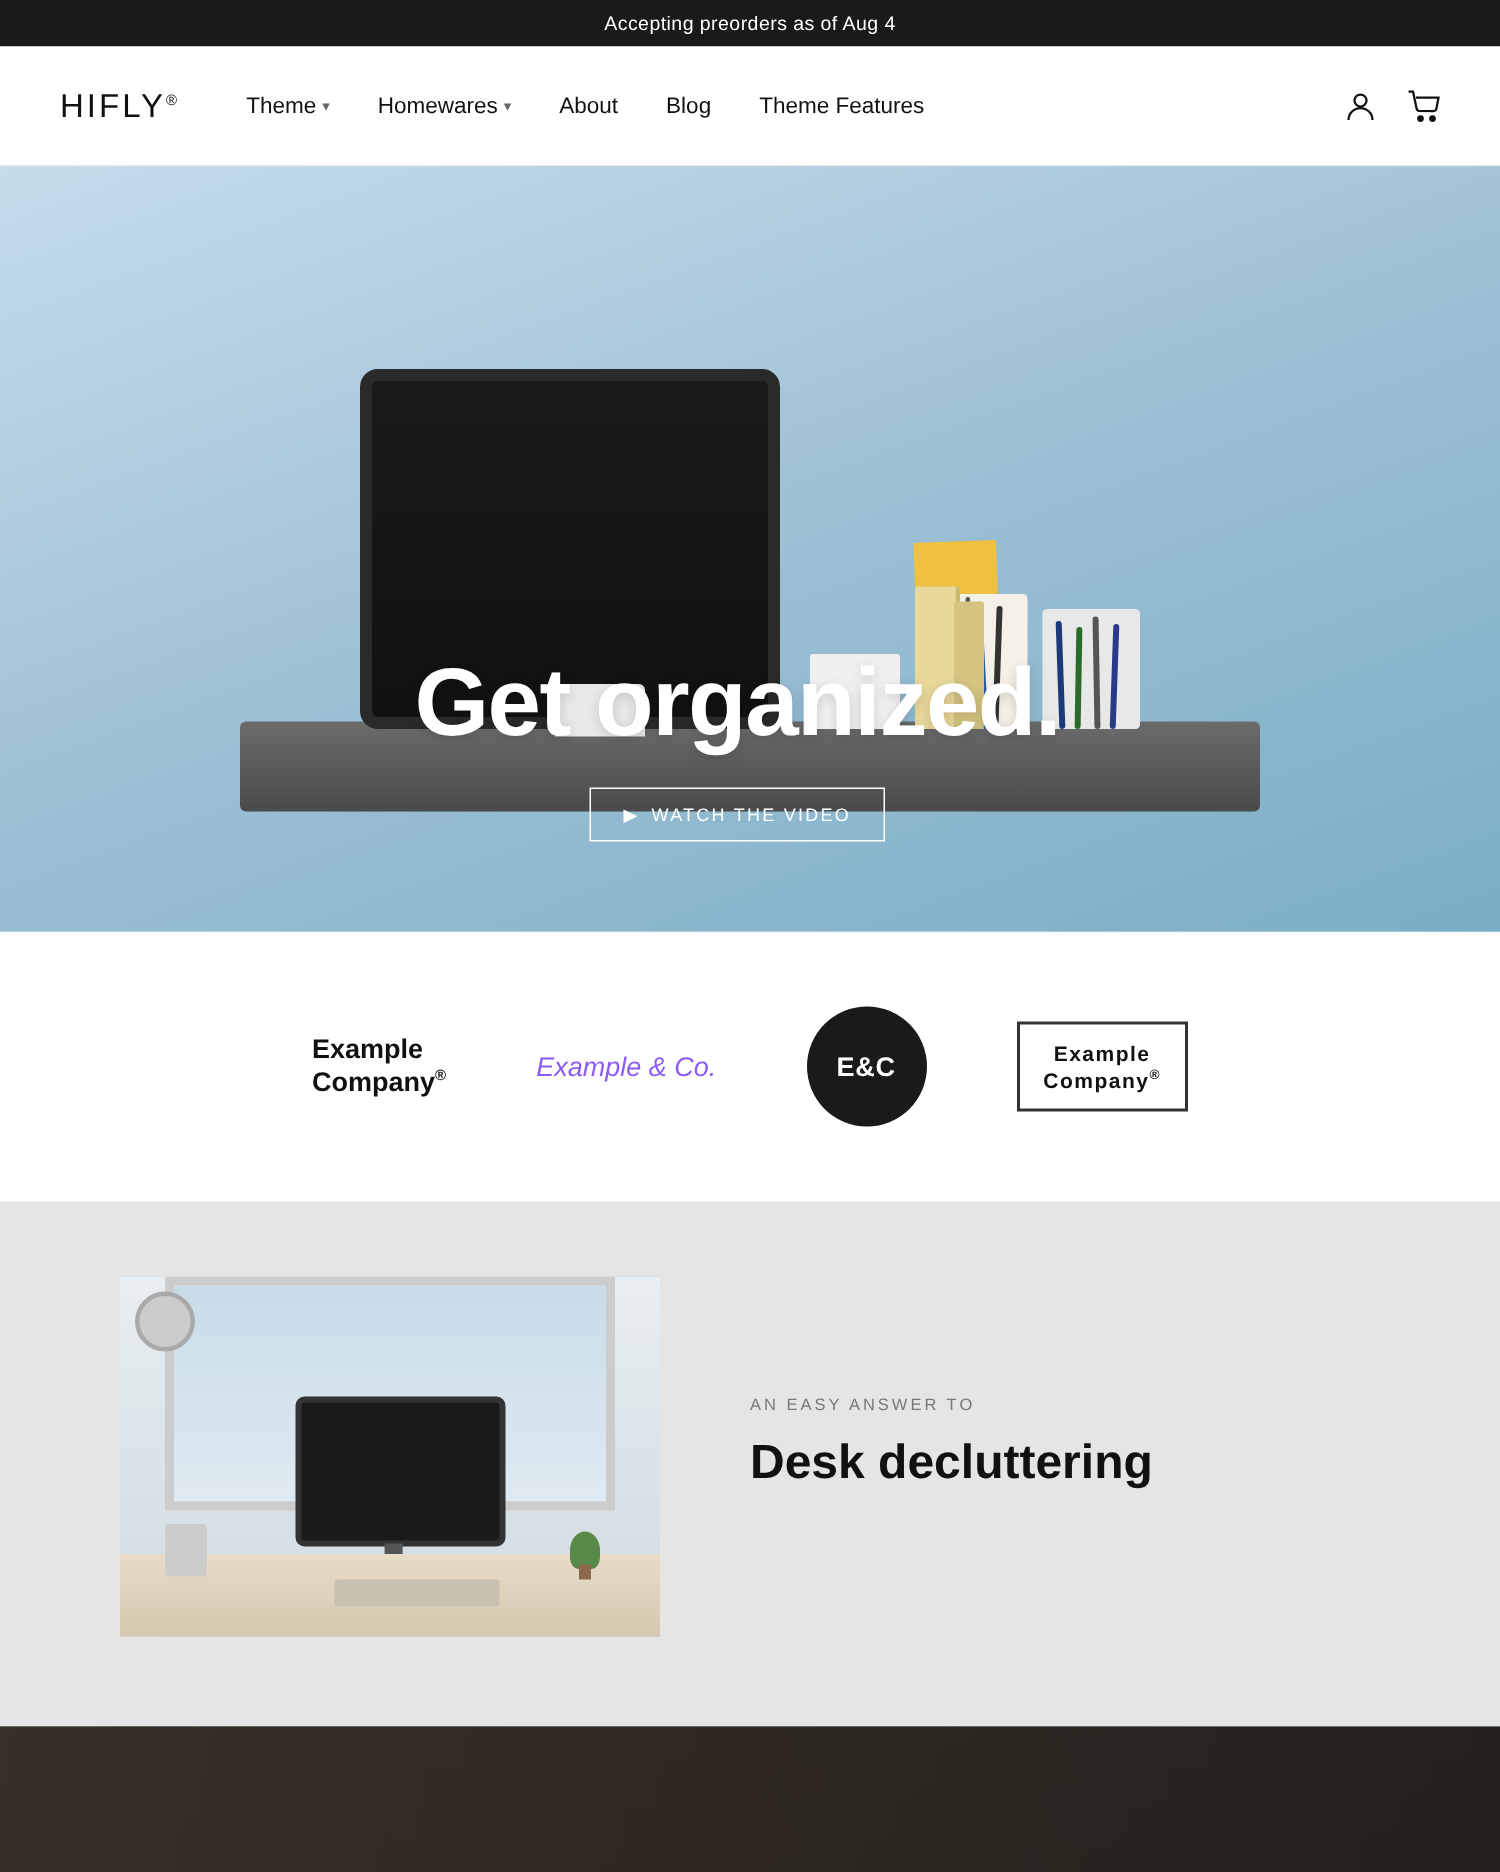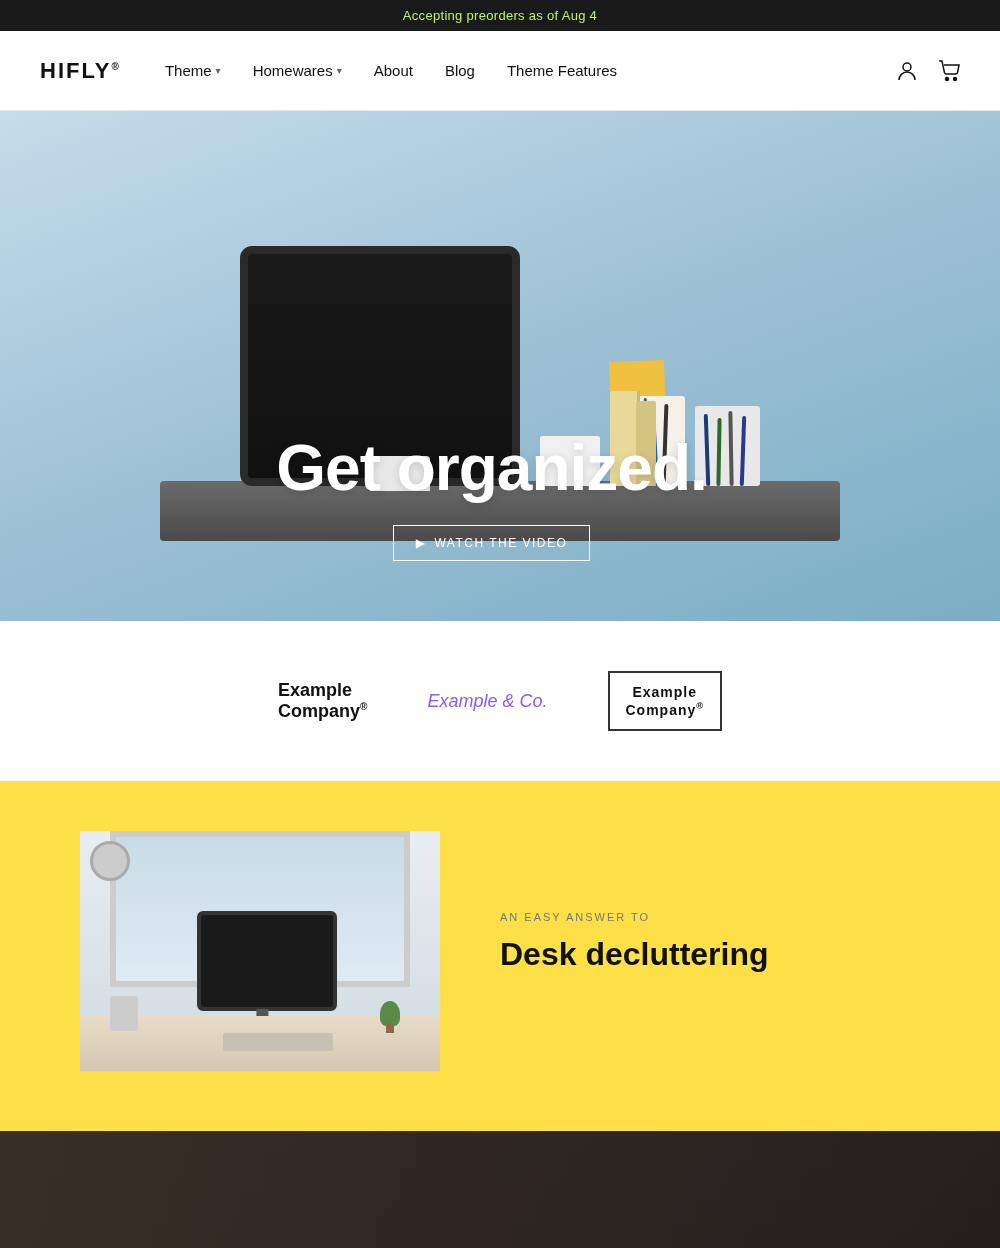--- a/index.html
+++ b/index.html
@@ -1,21 +1,21 @@
 <!DOCTYPE html>
 <html><head>
   <meta charset="utf-8">
   <style>
     * { margin: 0; padding: 0; box-sizing: border-box; }
     body { font-family: -apple-system, BlinkMacSystemFont, 'Helvetica Neue', Arial, sans-serif; background: #fff; width: 1000px; }
 
     
     .announcement-bar {
       background: #1a1a1a;
-      color: #bef264;
+      color: #ffffff;
       text-align: center;
       padding: 8px 16px;
       font-size: 13px;
       letter-spacing: 0.3px;
     }
 
     
     header {
       display: flex;
       align-items: center;
@@ -25,21 +25,21 @@
       border-bottom: 1px solid #e8e8e8;
       background: #fff;
     }
     .header-left {
       display: flex;
       align-items: center;
       gap: 32px;
     }
     .logo {
       font-size: 22px;
-      font-weight: 700;
+      font-weight: 400;
       letter-spacing: 2px;
       color: #111;
       text-decoration: none;
     }
     .logo sup {
       font-size: 10px;
       color: #111;
     }
     nav {
       display: flex;
@@ -260,21 +260,21 @@
       line-height: 1.3;
     }
     .logo-bordered-text sup { font-size: 9px; }
 
     
     .feature-section {
       display: flex;
       align-items: center;
       gap: 60px;
       padding: 50px 80px 60px;
-      background: #fde047;
+      background: #e5e5e5;
     }
     .feature-image {
       width: 360px;
       height: 240px;
       flex-shrink: 0;
       background: linear-gradient(135deg, #d0d8e0 0%, #b0bec8 100%);
       overflow: hidden;
       position: relative;
     }
     
@@ -477,20 +477,23 @@
   <div class="logo-item">
     <div class="logo-text-bold">
       <div>Example</div>
       <div>Company<sup>®</sup></div>
     </div>
   </div>
   <div class="logo-item">
     <span class="logo-ampersand">Example &amp; Co.</span>
   </div>
   <div class="logo-item">
+    <div class="logo-badge">E&amp;C</div>
+  </div>
+  <div class="logo-item">
     <div class="logo-bordered">
       <div class="logo-bordered-text">Example<br>Company<sup>®</sup></div>
     </div>
   </div>
 </section>
 
 <section class="feature-section">
   <div class="feature-image">
     <div class="desk-scene">
       <div class="desk-bg"></div>

